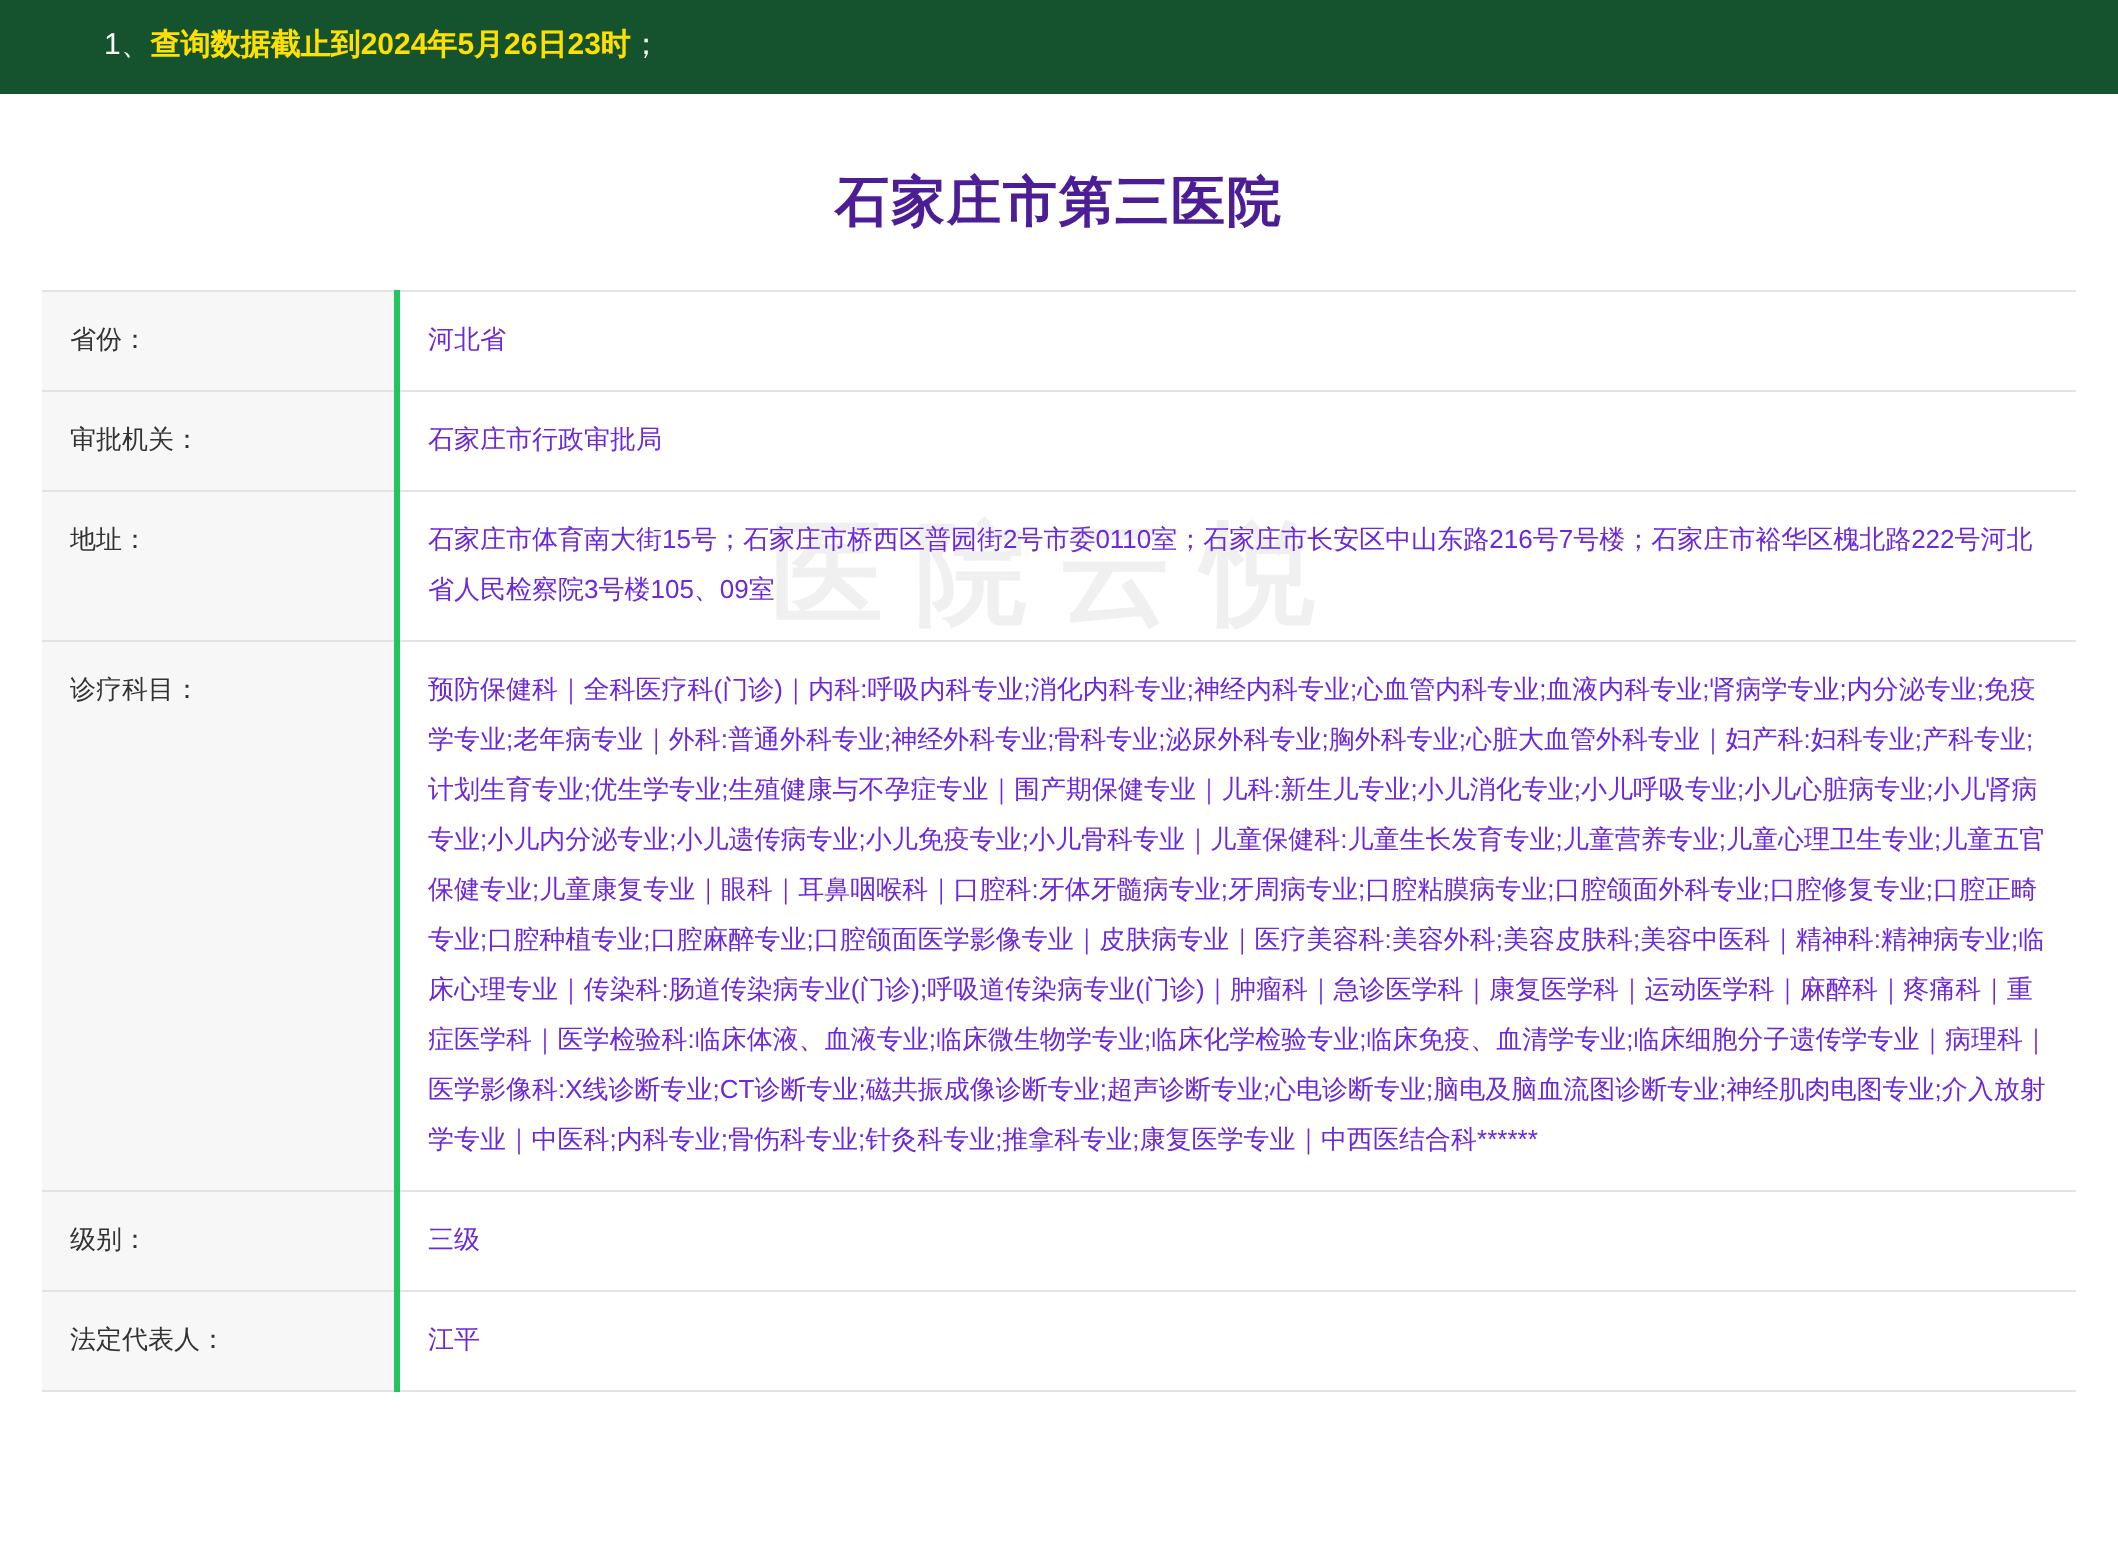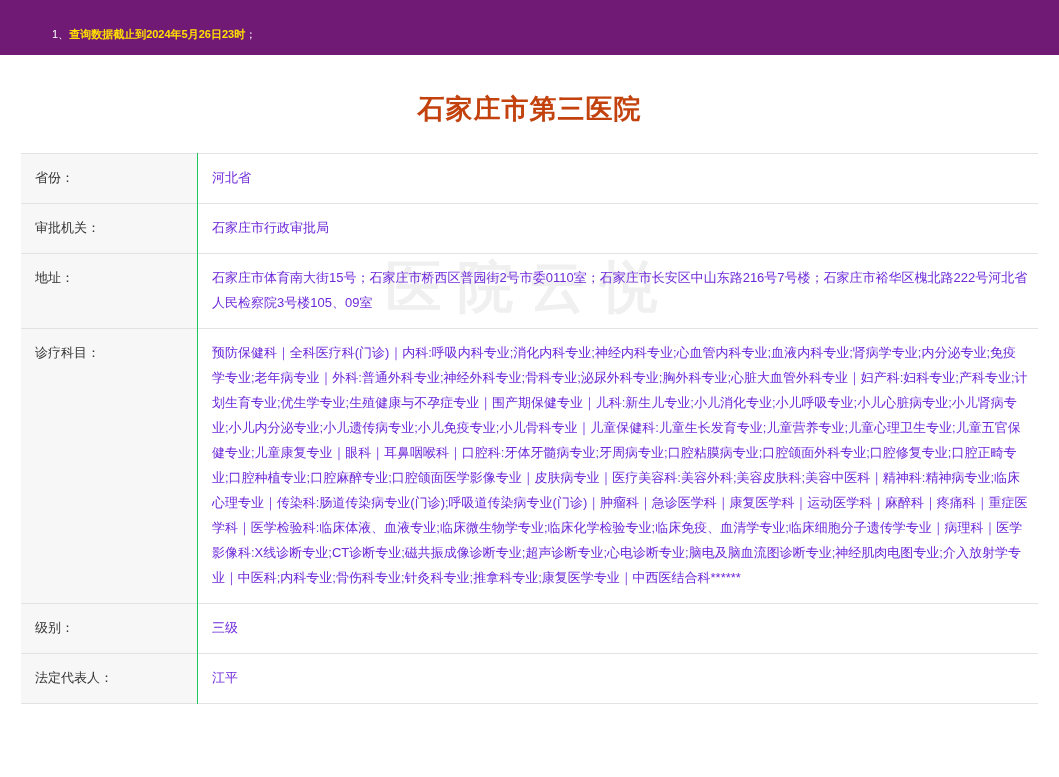--- a/index.html
+++ b/index.html
@@ -8,39 +8,39 @@
   }
   body {
     width: 1059px;
     min-height: 777px;
     background: #ffffff;
     font-family: "Liberation Sans", sans-serif;
     color: #333333;
     position: relative;
   }
   .notice-bar {
-    background: #701a75;
+    background: #14532d;
     color: #ffffff;
-    padding: 24px 0 10px 0;
-    font-size: 11px;
+    padding: 8px 0 10px 0;
+    font-size: 15px;
     line-height: 1.95;
   }
   .notice-line {
     padding-left: 52px;
     white-space: nowrap;
   }
   .notice-line .hl {
     color: #ffe000;
     font-weight: bold;
   }
   .page-title {
     text-align: center;
     font-size: 27px;
     font-weight: bold;
-    color: #c2410c;
+    color: #4c1d95;
     letter-spacing: 1px;
     margin: 36px 0 26px 0;
   }
   .info-table {
     width: 1017px;
     margin: 0 auto;
     border-collapse: collapse;
     table-layout: fixed;
     position: relative;
     z-index: 2;
@@ -52,21 +52,21 @@
   .info-table td {
     vertical-align: top;
     padding: 12px 10px 12px 14px;
     font-size: 13px;
     line-height: 1.92;
   }
   .info-table td.label {
     width: 152px;
     background: #f7f7f7;
     color: #333333;
-    border-right: 1px solid #22c55e;
+    border-right: 3px solid #22c55e;
     white-space: nowrap;
   }
   .info-table td.value {
     color: #6d28d9;
     word-break: break-all;
   }
   .watermark {
     position: absolute;
     left: 0;
     right: 0;

